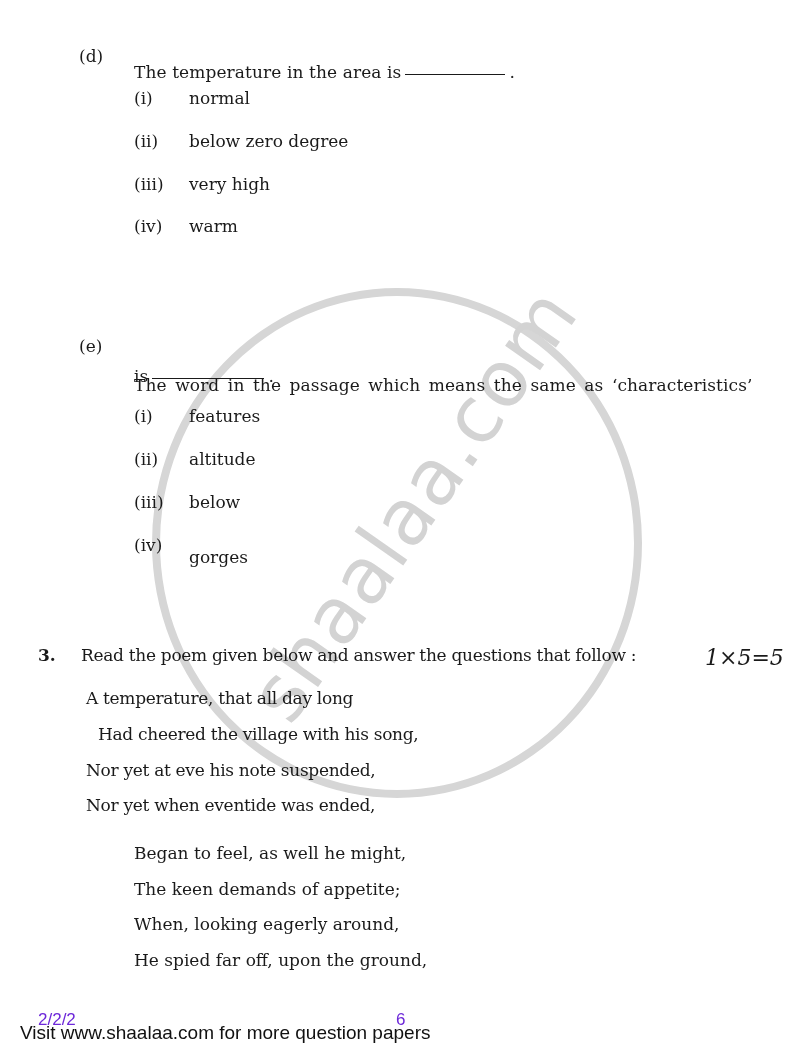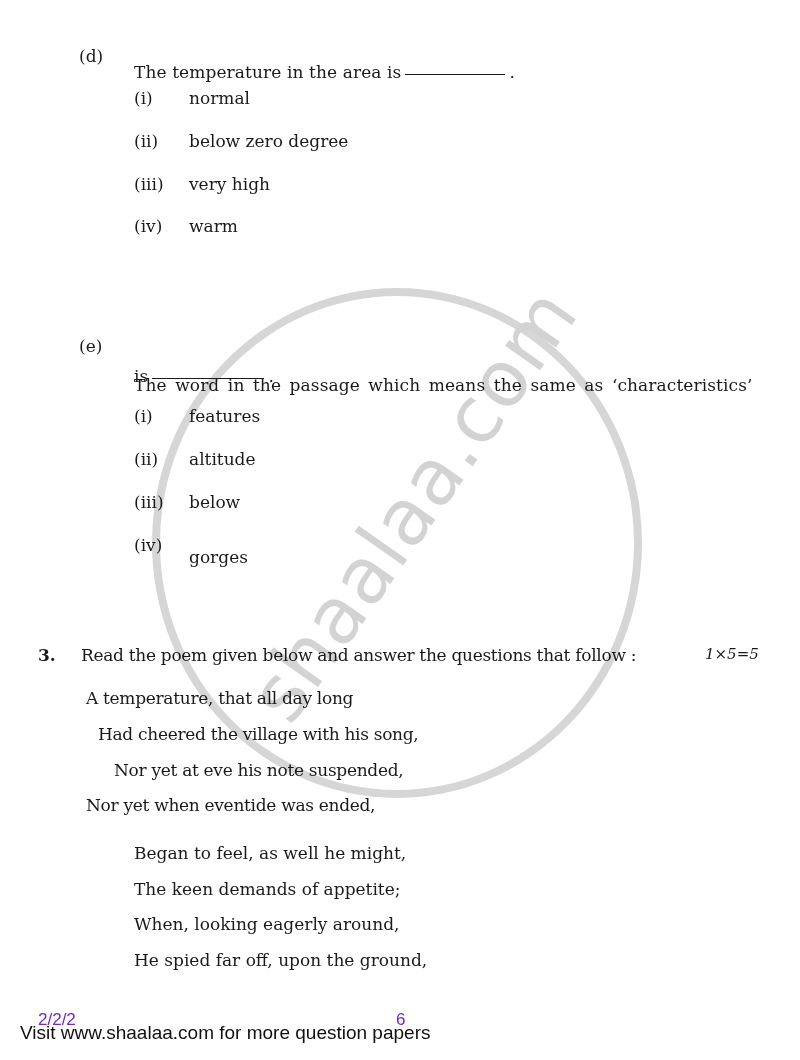--- a/index.html
+++ b/index.html
@@ -34,21 +34,21 @@
       vertical-align: baseline;
       height: 1px;
       margin: 0 4px 3px 4px;
     }
     .q3-num {
       font-weight: bold;
       font-size: 17px;
     }
     .marks {
       font-style: italic;
-      font-size: 15px;
+      font-size: 22px;
     }
     .poem-line {
       font-size: 17px;
     }
     .footer-code, .footer-page {
       font-family: "Liberation Sans", "DejaVu Sans", sans-serif;
       font-size: 17px;
       color: #6d28d9;
     }
     .footer-visit {
@@ -139,21 +139,21 @@
     </div>
 
     <div>
       <span class="abs q3-num" style="left:38px; top:645px;">3.</span>
       <span class="abs q-text" style="left:81px; top:645px; letter-spacing:-0.3px;">Read the poem given below and answer the questions that follow :</span>
       <span class="abs marks" style="left:705px; top:645px;">1×5=5</span>
 
       <div>
         <span class="abs poem-line" style="left:86px; top:688px; letter-spacing:-0.3px;">A temperature, that all day long</span>
         <span class="abs poem-line" style="left:98px; top:724px; letter-spacing:-0.3px;">Had cheered the village with his song,</span>
-        <span class="abs poem-line" style="left:86px; top:760px; letter-spacing:-0.3px;margin-left:28px;">Nor yet at eve his note suspended,</span>
+        <span class="abs poem-line" style="left:86px; top:760px; letter-spacing:-0.3px;">Nor yet at eve his note suspended,</span>
         <span class="abs poem-line" style="left:86px; top:795px; letter-spacing:-0.3px;">Nor yet when eventide was ended,</span>
       </div>
 
       <div>
         <span class="abs poem-line" style="left:134px; top:843px;">Began to feel, as well he might,</span>
         <span class="abs poem-line" style="left:134px; top:879px;">The keen demands of appetite;</span>
         <span class="abs poem-line" style="left:134px; top:914px;">When, looking eagerly around,</span>
         <span class="abs poem-line" style="left:134px; top:950px;">He spied far off, upon the ground,</span>
       </div>
     </div>

